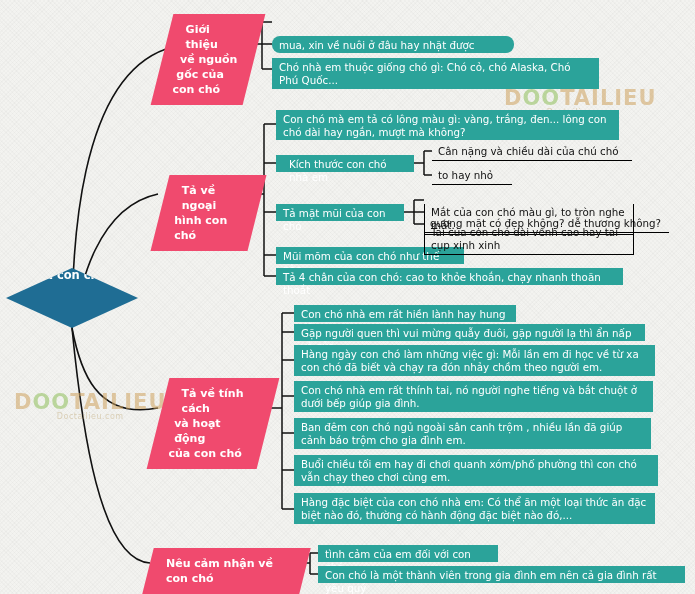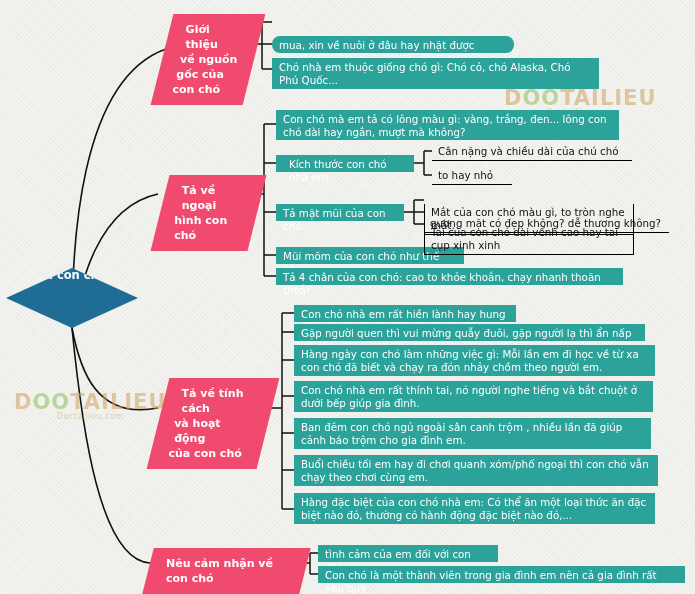--- a/index.html
+++ b/index.html
@@ -185,21 +185,21 @@
   <div class="branch" style="left:158px;top:378px;width:110px;">
     <span>Tả về tính cách</span>
     <span>và hoạt động</span>
     <span>của con chó</span>
   </div>
   <div class="leaf" style="left:294px;top:305px;width:222px;height:17px;">Con chó nhà em rất hiền lành hay hung dữ</div>
   <div class="leaf" style="left:294px;top:324px;width:351px;height:17px;">Gặp người quen thì vui mừng quẫy đuôi, gặp người lạ thì ẩn nấp và sủa .</div>
   <div class="leaf" style="left:294px;top:345px;width:361px;height:31px;"> Hàng ngày con chó làm những việc gì: Mỗi lần em đi học về từ xa con chó đã biết và chạy ra đón nhảy chồm theo người em.</div>
   <div class="leaf" style="left:294px;top:381px;width:359px;height:31px;">Con chó nhà em rất thính tai, nó người nghe tiếng và bắt chuột ở dưới bếp giúp gia đình.</div>
   <div class="leaf" style="left:294px;top:418px;width:357px;height:31px;">Ban đêm con chó ngủ ngoài sân canh trộm , nhiều lần đã giúp cảnh báo trộm cho gia đình em.</div>
-  <div class="leaf" style="left:294px;top:455px;width:364px;height:31px;">Buổi chiều tối em hay đi chơi quanh xóm/phố ngoại thì con chó vẫn chạy theo chơi cùng em.</div>
+  <div class="leaf" style="left:294px;top:455px;width:364px;height:31px;">Buổi chiều tối em hay đi chơi quanh xóm/phố phường thì con chó vẫn chạy theo chơi cùng em.</div>
   <div class="leaf" style="left:294px;top:493px;width:361px;height:31px;">Hàng đặc biệt của con chó nhà em: Có thể ăn một loại thức ăn đặc biệt nào đó, thường có hành động đặc biệt nào đó,...</div>
 
   <div class="branch" style="left:148px;top:548px;width:157px;">
     <span>Nêu cảm nhận về con chó</span>
   </div>
   <div class="leaf" style="left:318px;top:545px;width:180px;height:17px;">tình cảm của em đối với con chó.</div>
   <div class="leaf" style="left:318px;top:566px;width:367px;height:17px;">Con chó là một thành viên trong gia đình em nên cả gia đình rất yêu quý</div>
 
 </div>
 

